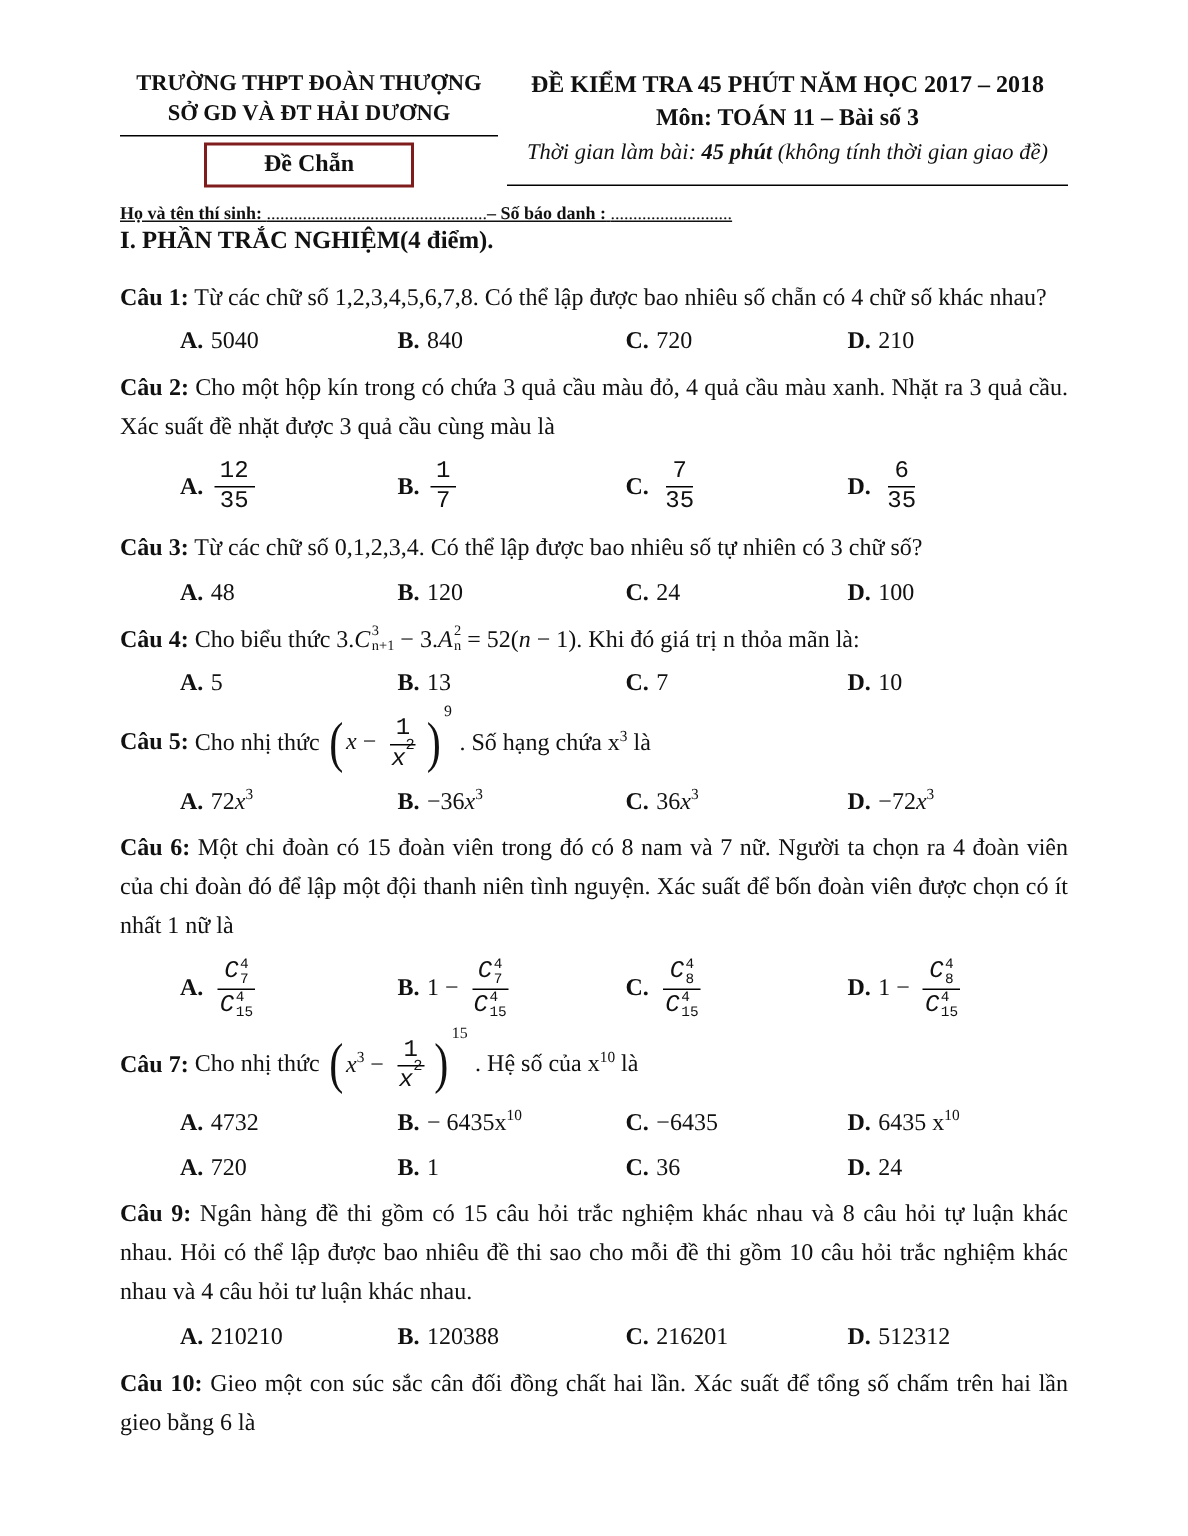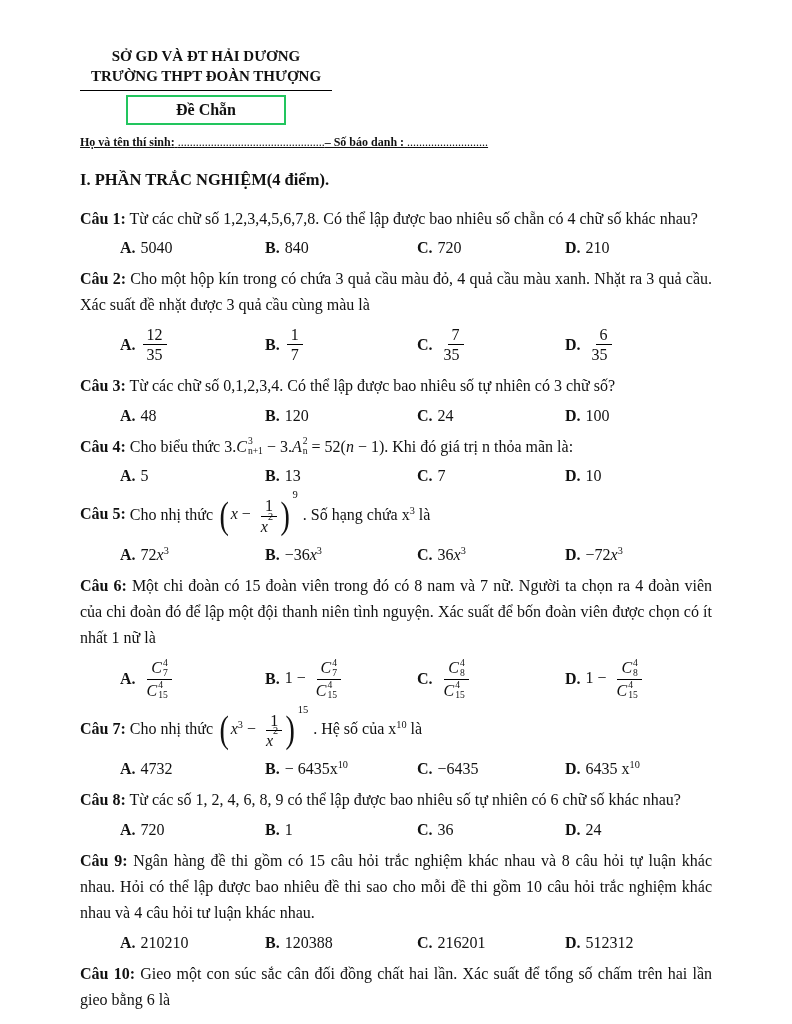--- a/index.html
+++ b/index.html
@@ -8,69 +8,74 @@
   .page {
     width:792px; min-height:1024px; margin:0 auto; background:#fff;
     padding:46px 80px 40px 80px; position:relative;
   }
   
   .header { display:flex; align-items:flex-start; }
   .h-left { width:252px; text-align:center; flex-shrink:0; }
   .h-left .org { font-weight:bold; font-size:15px; line-height:1.35; }
   .h-left .rule { border-top:1.5px solid #000; margin-top:3px; }
   .variant-box {
-    border:2px solid #22c55e; width:160px; margin:4px auto 0 auto;
+    border:2px solid #7f1d1d; width:140px; margin:4px auto 0 auto;
     font-weight:bold; font-size:16px; padding:4px 0; text-align:center;
   }
   .h-right { flex:1; margin-left:6px; text-align:center; padding-bottom:10px; border-bottom:1.2px solid #000; }
   .h-right .t1 { font-weight:bold; font-size:16px; line-height:1.4; }
   .h-right .t2 { font-weight:bold; font-size:16px; line-height:1.4; }
   .h-right .t3 { font-style:italic; font-size:15px; line-height:1.5; }
   .h-right .t3 b { font-style:italic; }
   
   .name-line { margin-top:10px; font-size:12px;text-decoration:underline; }
   .name-line b { font-weight:bold; }
   
-  .section-title { margin-top:20px; font-weight:bold; font-size:16.5px; }
+  .section-title { font-weight:bold; font-size:16.5px; }
   
   #questions { margin-top:16px; }
   .question { margin-top:3px; }
   .q-statement { font-size:16px; line-height:1.62; text-align:justify; }
   .q-statement .q-num { font-weight:bold; }
   .q-options {
     display:grid; grid-template-columns:145px 152px 148px auto;
     padding-left:40px; margin:5px 0 6px 0; font-size:16px; align-items:center;
   }
   .opt { display:flex; align-items:center; min-height:24px; }
   .opt .opt-label { font-weight:bold; margin-right:5px; }
   
   .mi { font-style:italic; }
   sup.msup { font-size:0.64em; vertical-align:super; line-height:0; }
-  .frac { display:inline-flex; flex-direction:column; align-items:flex-end;
-          vertical-align:middle; margin:2px 2px; text-align:center; }
+  .frac { display:inline-flex; flex-direction:column; align-items:center;
+          vertical-align:middle; margin:2px 2px; text-align:center;font-family:Liberation Mono, monospace; }
   .frac .num { border-bottom:1.2px solid #000; padding:0 4px; line-height:1.2; display:inline-flex; align-items:flex-end; justify-content:center;}
   .frac .den { padding:0 4px; line-height:1.2; display:inline-flex; align-items:flex-start; justify-content:center;}
   .sswrap { display:inline-flex; align-items:center; }
   .ssstack { display:inline-flex; flex-direction:column; align-items:flex-start;
              font-size:0.6em; line-height:1.1; vertical-align:middle; margin-left:1px; }
   .pwrap { display:inline-flex; align-items:center; vertical-align:middle; margin:0 1px; }
   .bigp { font-size:2.35em; font-weight:300; line-height:0.85; transform:scaleX(0.75); }
   .pexp { align-self:flex-start; font-size:0.66em; line-height:1; margin-top:-4px; margin-left:1px; }
 </style>
 </head>
 <body>
 
 <div class="page">
 
   <div class="header">
     <div class="h-left">
+      <div class="org">TRƯỜNG THPT ĐOÀN THƯỢNG</div>
       <div class="org">SỞ GD VÀ ĐT HẢI DƯƠNG</div>
-      <div class="org">TRƯỜNG THPT ĐOÀN THƯỢNG</div>
       <div class="rule"></div>
       <div class="variant-box">Đề Chẵn</div>
+    </div>
+    <div class="h-right">
+      <div class="t1">ĐỀ KIỂM TRA 45 PHÚT NĂM HỌC 2017 – 2018</div>
+      <div class="t2">Môn: TOÁN 11 – Bài số 3</div>
+      <div class="t3"><span>Thời gian làm bài:</span> <b>45 phút</b> <span>(không tính thời gian giao đề)</span></div>
     </div>
   </div>
 
   <div class="name-line"><b>Họ và tên thí sinh:</b> <span>.................................................</span><b>– Số báo danh :</b> <span>...........................</span></div>
 
   <div class="section-title">I. PHẦN TRẮC NGHIỆM(4 điểm).</div>
 
   <div id="questions">
     <div class="question">
       <div class="q-statement"><b class="q-num">Câu 1:</b><span class="q-text"> Từ các chữ số 1,2,3,4,5,6,7,8. Có thể lập được bao nhiêu số chẵn có 4 chữ số khác nhau?</span></div>
@@ -342,21 +347,20 @@
             <span class="opt-body">−6435</span>
           </div>
           <div class="opt">
             <b class="opt-label">D.</b>
             <span class="opt-body">6435 x<sup class="msup">10</sup></span>
           </div>
         </div>
     </div>
 
     <div class="question">
-      <div class="q-statement"><b class="q-num">Câu 8:</b><span class="q-text"> Từ các số 1, 2, 4, 6, 8, 9 có thể lập được bao nhiêu số tự nhiên có 6 chữ số khác nhau?</span></div>
       <div class="q-options">
           <div class="opt">
             <b class="opt-label">A.</b>
             <span class="opt-body">720</span>
           </div>
           <div class="opt">
             <b class="opt-label">B.</b>
             <span class="opt-body">1</span>
           </div>
           <div class="opt">

